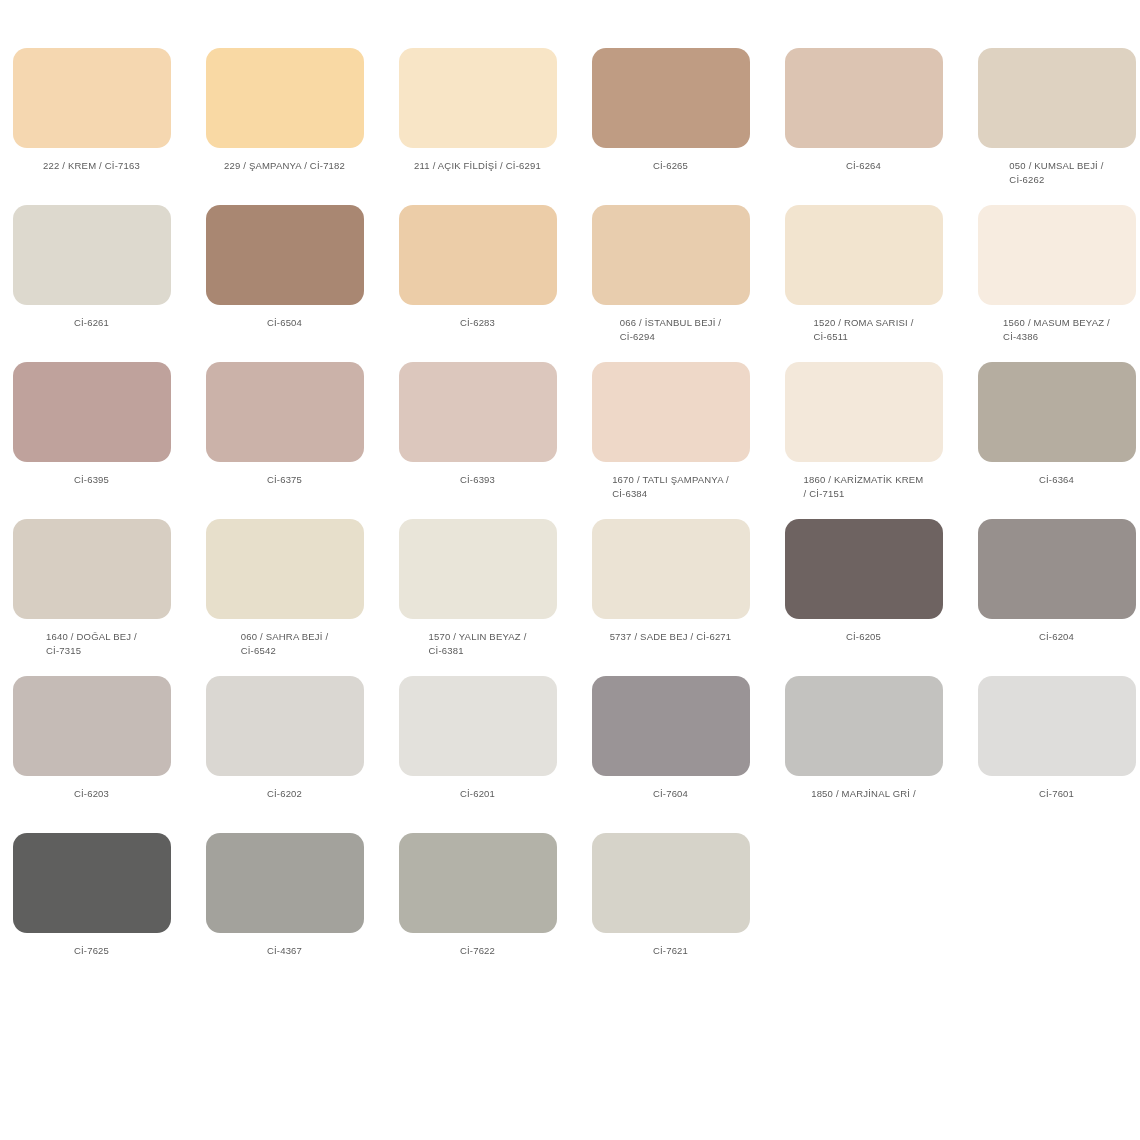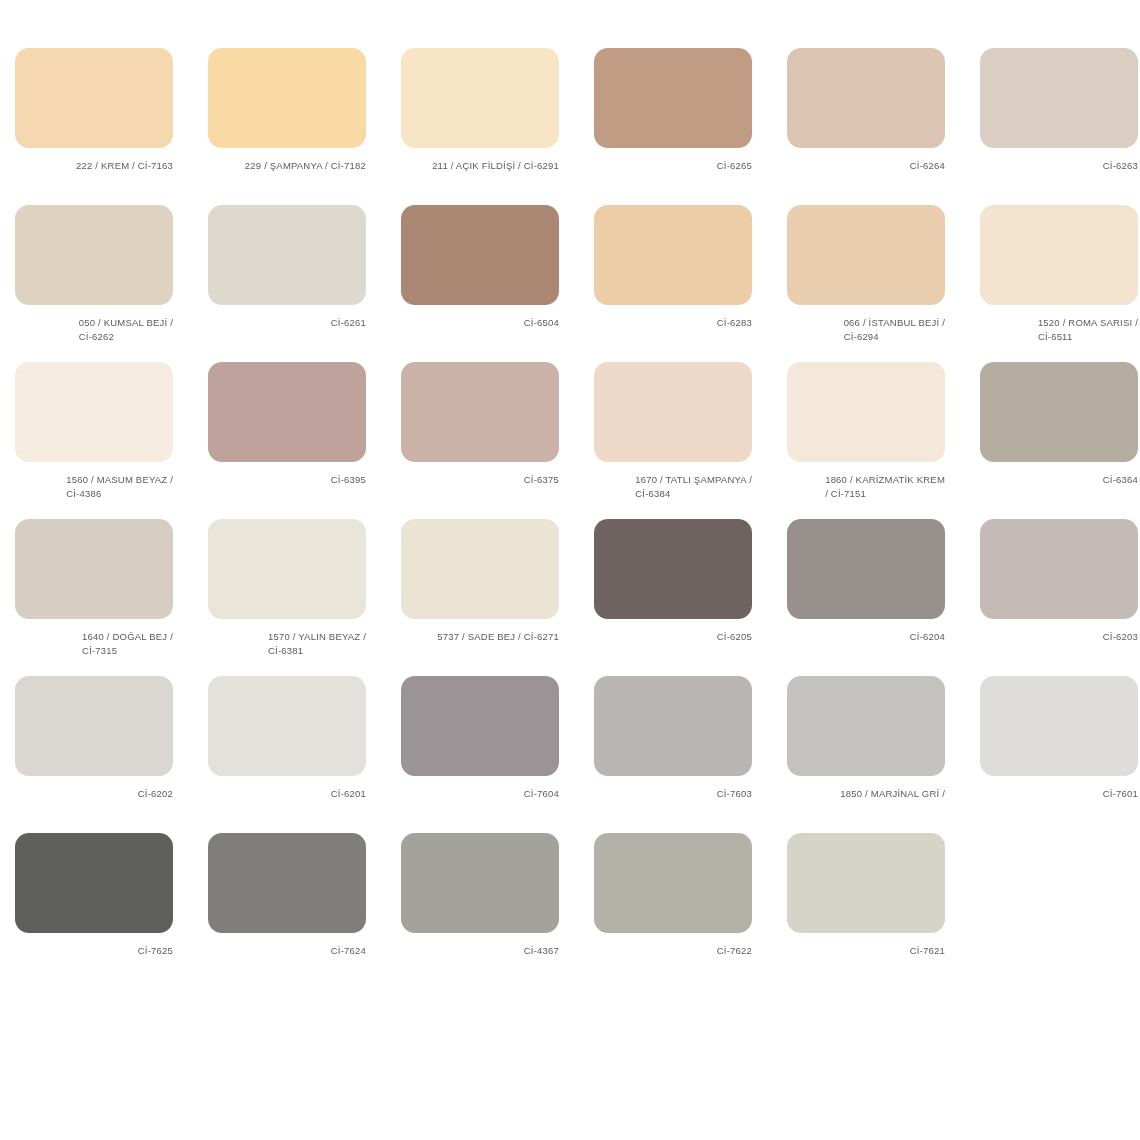--- a/index.html
+++ b/index.html
@@ -32,21 +32,21 @@
     row-gap: 0;
     padding-left: 10px;
   }
 
   .swatch-cell {
     width: 163px;
     height: 157px;
     box-sizing: border-box;
     display: flex;
     flex-direction: column;
-    align-items: flex-end;
+    align-items: center;
   }
 
   .swatch-chip {
     width: 158px;
     height: 100px;
     border-radius: 14px;
     flex: 0 0 auto;
   }
 
   .swatch-label {
@@ -79,24 +79,20 @@
       </div>
       <div class="swatch-cell">
         <div class="swatch-chip" style="background: rgb(191, 156, 131);"></div>
         <div class="swatch-label">Cİ-6265</div>
       </div>
       <div class="swatch-cell">
         <div class="swatch-chip" style="background: rgb(220, 196, 178);"></div>
         <div class="swatch-label">Cİ-6264</div>
       </div>
       <div class="swatch-cell">
-        <div class="swatch-chip" style="background: rgb(217, 206, 193);"></div>
-        <div class="swatch-label">Cİ-6263</div>
-      </div>
-      <div class="swatch-cell">
         <div class="swatch-chip" style="background: rgb(222, 210, 193);"></div>
         <div class="swatch-label">050 / KUMSAL BEJİ /
 Cİ-6262</div>
       </div>
       <div class="swatch-cell">
         <div class="swatch-chip" style="background: rgb(221, 217, 206);"></div>
         <div class="swatch-label">Cİ-6261</div>
       </div>
       <div class="swatch-cell">
         <div class="swatch-chip" style="background: rgb(169, 135, 114);"></div>
@@ -123,39 +119,48 @@
       </div>
       <div class="swatch-cell">
         <div class="swatch-chip" style="background: rgb(191, 162, 156);"></div>
         <div class="swatch-label">Cİ-6395</div>
       </div>
       <div class="swatch-cell">
         <div class="swatch-chip" style="background: rgb(203, 178, 169);"></div>
         <div class="swatch-label">Cİ-6375</div>
       </div>
       <div class="swatch-cell">
+        <div class="swatch-chip" style="background: rgb(220, 199, 189);"></div>
+        <div class="swatch-label">Cİ-6393</div>
+      </div>
+      <div class="swatch-cell">
         <div class="swatch-chip" style="background: rgb(238, 216, 200);"></div>
         <div class="swatch-label">1670 / TATLI ŞAMPANYA /
 Cİ-6384</div>
       </div>
       <div class="swatch-cell">
         <div class="swatch-chip" style="background: rgb(243, 232, 218);"></div>
         <div class="swatch-label">1860 / KARİZMATİK KREM
 / Cİ-7151</div>
       </div>
       <div class="swatch-cell">
         <div class="swatch-chip" style="background: rgb(181, 173, 160);"></div>
         <div class="swatch-label">Cİ-6364</div>
       </div>
       <div class="swatch-cell">
         <div class="swatch-chip" style="background: rgb(215, 206, 194);"></div>
         <div class="swatch-label">1640 / DOĞAL BEJ /
 Cİ-7315</div>
       </div>
       <div class="swatch-cell">
+        <div class="swatch-chip" style="background: rgb(231, 223, 203);"></div>
+        <div class="swatch-label">060 / SAHRA BEJİ /
+Cİ-6542</div>
+      </div>
+      <div class="swatch-cell">
         <div class="swatch-chip" style="background: rgb(233, 229, 217);"></div>
         <div class="swatch-label">1570 / YALIN BEYAZ /
 Cİ-6381</div>
       </div>
       <div class="swatch-cell">
         <div class="swatch-chip" style="background: rgb(235, 227, 212);"></div>
         <div class="swatch-label">5737 / SADE BEJ / Cİ-6271</div>
       </div>
       <div class="swatch-cell">
         <div class="swatch-chip" style="background: rgb(110, 99, 97);"></div>
@@ -175,40 +180,32 @@
       </div>
       <div class="swatch-cell">
         <div class="swatch-chip" style="background: rgb(227, 225, 220);"></div>
         <div class="swatch-label">Cİ-6201</div>
       </div>
       <div class="swatch-cell">
         <div class="swatch-chip" style="background: rgb(154, 148, 150);"></div>
         <div class="swatch-label">Cİ-7604</div>
       </div>
       <div class="swatch-cell">
-        <div class="swatch-chip" style="background: rgb(185, 182, 181);"></div>
-        <div class="swatch-label">Cİ-7603</div>
-      </div>
-      <div class="swatch-cell">
         <div class="swatch-chip" style="background: rgb(195, 194, 191);"></div>
         <div class="swatch-label">1850 / MARJİNAL GRİ /</div>
       </div>
       <div class="swatch-cell">
         <div class="swatch-chip" style="background: rgb(222, 221, 219);"></div>
         <div class="swatch-label">Cİ-7601</div>
       </div>
       <div class="swatch-cell">
         <div class="swatch-chip" style="background: rgb(95, 95, 94);"></div>
         <div class="swatch-label">Cİ-7625</div>
       </div>
       <div class="swatch-cell">
-        <div class="swatch-chip" style="background: rgb(127, 126, 122);"></div>
-        <div class="swatch-label">Cİ-7624</div>
-      </div>
-      <div class="swatch-cell">
         <div class="swatch-chip" style="background: rgb(163, 162, 156);"></div>
         <div class="swatch-label">Cİ-4367</div>
       </div>
       <div class="swatch-cell">
         <div class="swatch-chip" style="background: rgb(179, 178, 168);"></div>
         <div class="swatch-label">Cİ-7622</div>
       </div>
       <div class="swatch-cell">
         <div class="swatch-chip" style="background: rgb(214, 211, 201);"></div>
         <div class="swatch-label">Cİ-7621</div>

